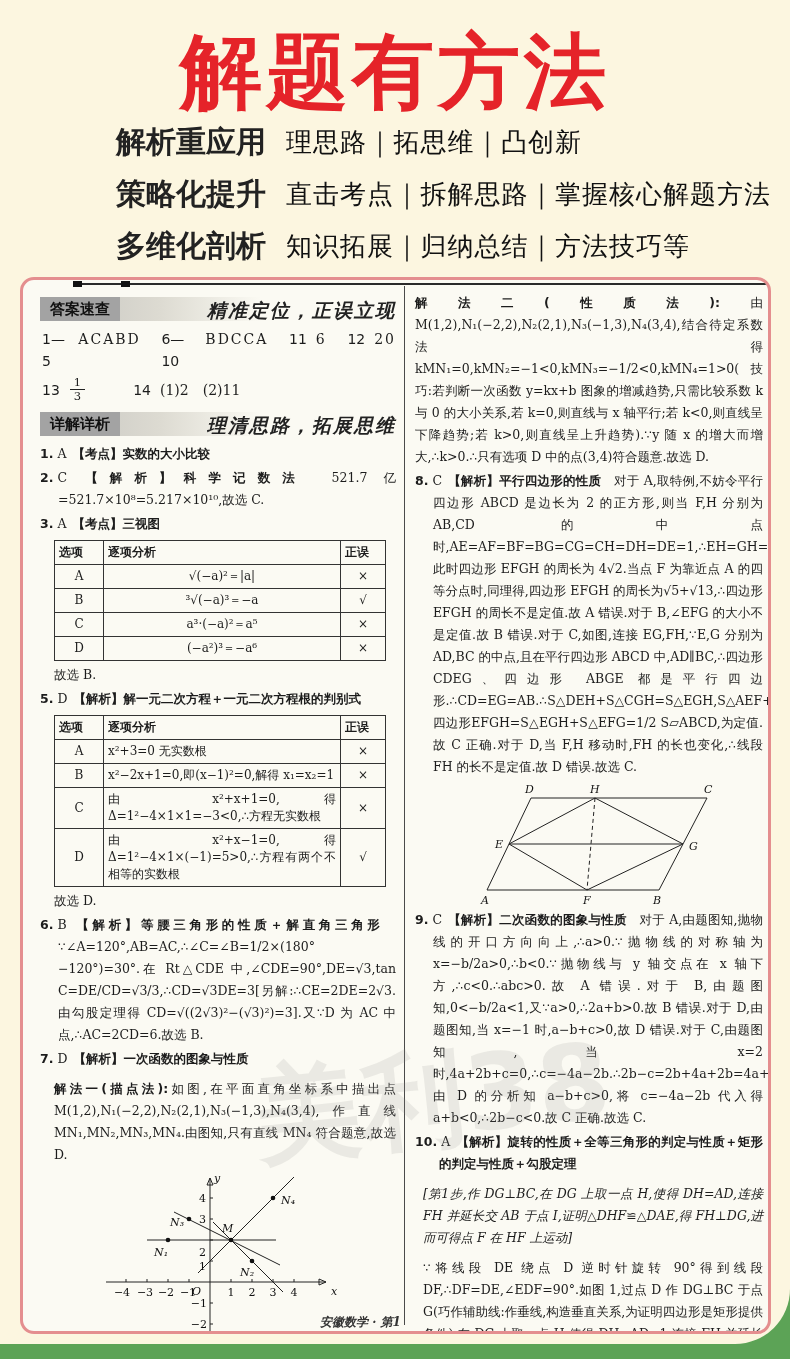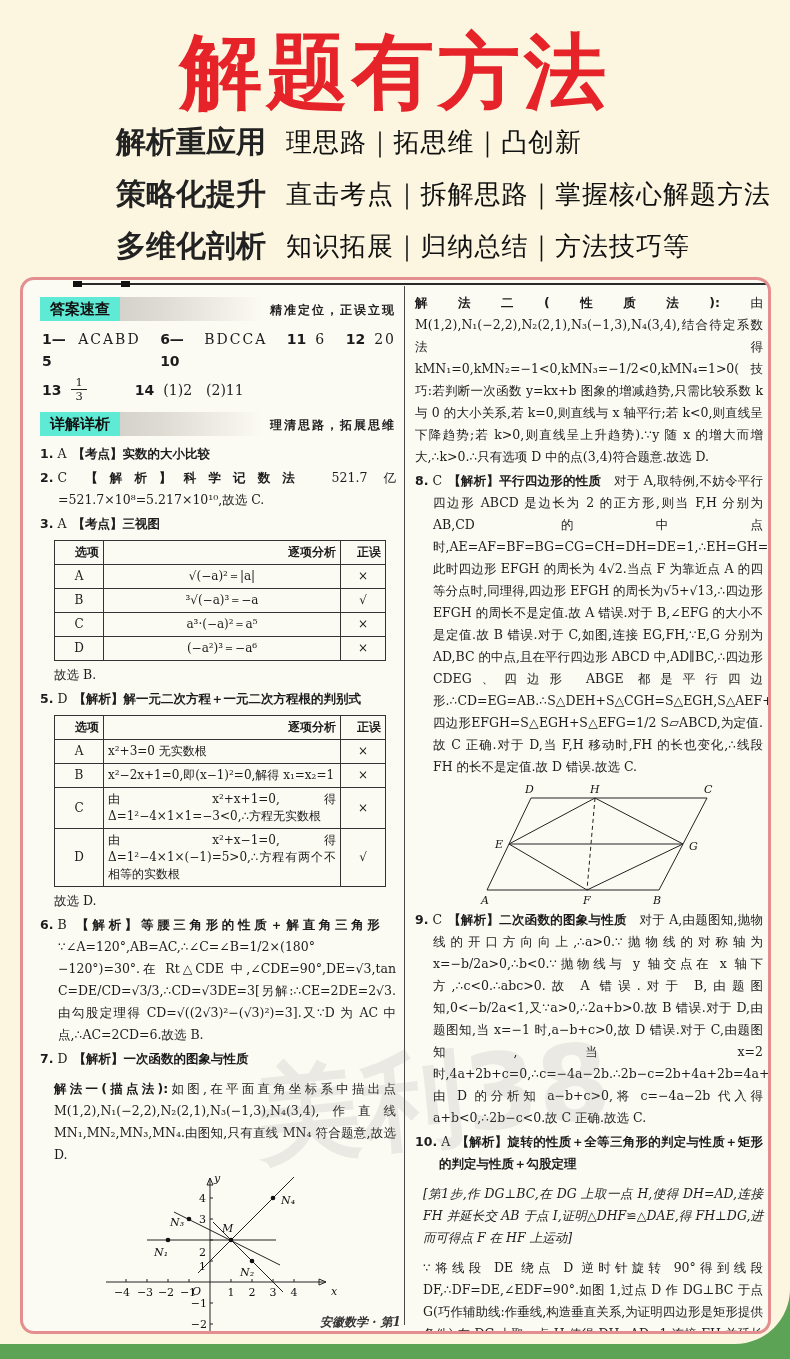--- a/index.html
+++ b/index.html
@@ -24,42 +24,42 @@
   .scantick1{position:absolute;left:50px;top:1px;width:9px;height:6px;background:#111;}
   .scantick2{position:absolute;left:98px;top:1px;width:9px;height:6px;background:#111;}
   .divider{position:absolute;left:381px;top:6px;bottom:6px;width:1px;background:#4a4a4a;}
   .col-left{position:absolute;left:17px;top:16px;width:356px;}
   .col-right{position:absolute;left:392px;top:12px;width:348px;}
   .col-left,.col-right{font-size:12.5px;line-height:22px;text-align:justify;}
   
   .badge-row{position:relative;height:26px;margin-bottom:6px;}
   .badge-smear{position:absolute;left:0;top:1px;height:24px;width:62%;
                background:linear-gradient(90deg,#c3c2be 0,#dddbd2 55%,rgba(221,219,210,0) 100%);}
-  .badge{position:absolute;left:0;top:1px;height:24px;line-height:24px;padding:0 10px;background:#5eead4;
+  .badge{position:absolute;left:0;top:1px;height:24px;line-height:24px;padding:0 10px;background:#a3a3a3;
          font-family:"DejaVu Sans","Liberation Sans",sans-serif;font-weight:700;font-size:15px;color:#111;}
-  .slogan{position:absolute;right:0;top:3px;font-weight:700;font-size:12px;letter-spacing:2px;color:#222;}
+  .slogan{position:absolute;right:0;top:3px;font-style:italic;font-weight:700;font-size:19px;letter-spacing:2px;color:#222;}
   
   .ans-line1{display:flex;align-items:baseline;margin:6px 0 4px 2px;}
-  .ans-label{font-family:"DejaVu Sans","Liberation Sans",sans-serif;font-weight:700;font-size:14px;}
+  .ans-label{font-family:"DejaVu Sans","Liberation Sans",sans-serif;font-weight:400;font-size:14px;}
   .ans-val{font-size:14px;letter-spacing:2px;margin-left:9px;}
   .ans-gap{width:24px;}
   .ans-line2{display:flex;align-items:center;margin:2px 0 8px 2px;}
   .frac{display:inline-block;text-align:center;font-size:11.5px;line-height:1.15;vertical-align:middle;margin-left:10px;}
   .frac .den{border-top:1px solid #222;padding:0 4px;}
   
   .item{padding-left:18px;text-indent:-18px;margin-top:2px;}
   .inum{font-family:"DejaVu Sans","Liberation Sans",sans-serif;font-weight:700;}
   .ians{margin:0 6px 0 4px;}
   .itag,.itopic,.ilead{font-family:"DejaVu Sans","Liberation Sans",sans-serif;font-weight:700;}
   .sub{padding-left:14px;text-indent:0;margin-top:8px;}
   .tail{padding-left:14px;}
   
   table.an{border-collapse:collapse;margin:5px 0 3px 14px;width:332px;}
   table.an th,table.an td{border:1px solid #333;font-size:12px;padding:3px 4px;line-height:17px;}
-  table.an th{font-family:"DejaVu Sans","Liberation Sans",sans-serif;font-weight:700;text-align:right;}
+  table.an th{font-family:"DejaVu Sans","Liberation Sans",sans-serif;font-weight:700;text-align:left;}
   td.c{text-align:center;}
   td.opt{width:40px;text-align:center;}
   td.mark{width:36px;text-align:center;}
   
   .fig{display:block;margin:4px auto 0 auto;}
   svg text{font-family:"DejaVu Serif",serif;font-size:11px;fill:#111;}
   svg text.it{font-style:italic;}
   svg line,svg path,svg polyline{stroke:#222;stroke-width:1;fill:none;}
   
   .watermark{position:absolute;left:255px;top:1030px;font-size:105px;font-weight:900;

